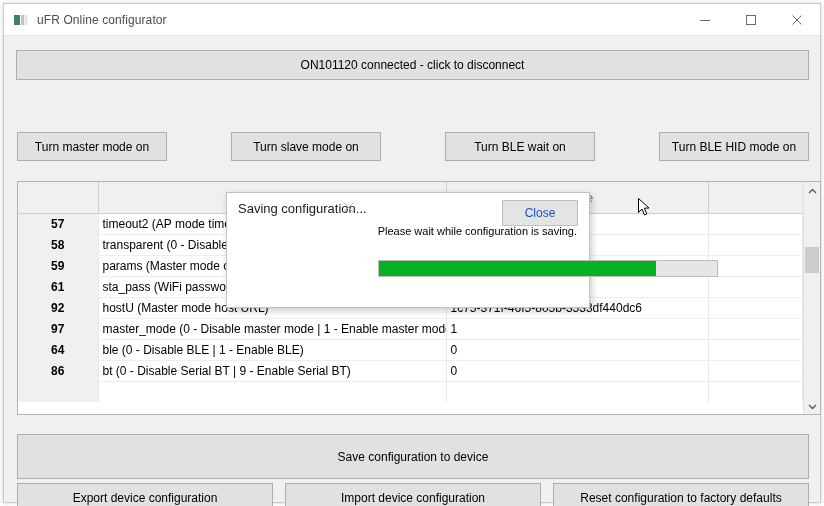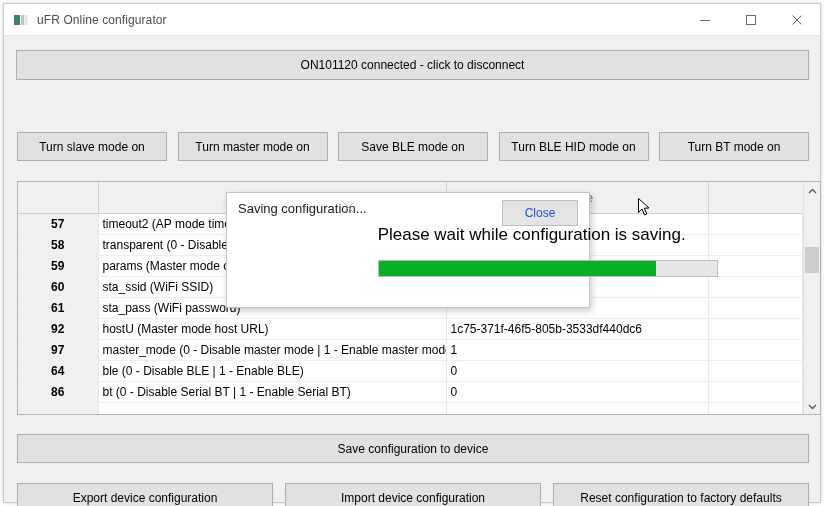--- a/index.html
+++ b/index.html
@@ -205,21 +205,21 @@
     height: 26px;
     background: #cdcdcd;
   }
 
   
   .save-bar {
     position: absolute;
     left: 13px;
     top: 398px;
     width: 792px;
-    height: 29px;
+    height: 45px;
   }
   .bottom-row {
     position: absolute;
     left: 13px;
     top: 447px;
     width: 792px;
     height: 29px;
     display: flex;
     justify-content: space-between;
   }
@@ -264,21 +264,21 @@
   }
   .dlg-body {
     flex: 1 1 auto;
     background: #ffffff;
     position: relative;
   }
   .dlg-msg {
     position: absolute;
     left: 11px;
     top: 32px;
-    font-size: 17px;
+    font-size: 11px;
     color: #000;
     white-space: nowrap;
   }
   .progress {
     position: absolute;
     left: 11px;
     top: 67px;
     width: 340px;
     height: 17px;
     background: #e6e6e6;
@@ -361,25 +361,24 @@
         </span>
       </div>
     </div>
   </div>
 
   <div class="client">
 
     <div class="btn conn-bar">ON101120 connected - click to disconnect</div>
 
     <div class="mode-row">
+      <div class="btn">Turn master mode on</div>
       <div class="btn">Turn slave mode on</div>
-      <div class="btn">Turn master mode on</div>
-      <div class="btn">Save BLE mode on</div>
+      <div class="btn">Turn BLE wait on</div>
       <div class="btn">Turn BLE HID mode on</div>
-      <div class="btn">Turn BT mode on</div>
     </div>
 
     <div class="grid-wrap">
       <div class="grid-main">
         <table class="grid">
           <colgroup>
             <col style="width:80px">
             <col style="width:348px">
             <col style="width:262px">
             <col>
@@ -405,26 +404,20 @@
               <td class="col-val"></td>
               <td class="col-pad"></td>
             </tr>
             <tr>
               <td class="col-idx">59</td>
               <td class="col-name">params (Master mode custom parameters)</td>
               <td class="col-val"></td>
               <td class="col-pad"></td>
             </tr>
             <tr>
-              <td class="col-idx">60</td>
-              <td class="col-name">sta_ssid (WiFi SSID)</td>
-              <td class="col-val"></td>
-              <td class="col-pad"></td>
-            </tr>
-            <tr>
               <td class="col-idx">61</td>
               <td class="col-name">sta_pass (WiFi password)</td>
               <td class="col-val"></td>
               <td class="col-pad"></td>
             </tr>
             <tr>
               <td class="col-idx">92</td>
               <td class="col-name">hostU (Master mode host URL)</td>
               <td class="col-val">1c75-371f-46f5-805b-3533df440dc6</td>
               <td class="col-pad"></td>
@@ -436,21 +429,21 @@
               <td class="col-pad"></td>
             </tr>
             <tr>
               <td class="col-idx">64</td>
               <td class="col-name">ble (0 - Disable BLE | 1 - Enable BLE)</td>
               <td class="col-val">0</td>
               <td class="col-pad"></td>
             </tr>
             <tr>
               <td class="col-idx">86</td>
-              <td class="col-name">bt (0 - Disable Serial BT | 1 - Enable Serial BT)</td>
+              <td class="col-name">bt (0 - Disable Serial BT | 9 - Enable Serial BT)</td>
               <td class="col-val">0</td>
               <td class="col-pad"></td>
             </tr>
             <tr class="filler tail">
               <td class="col-idx"></td>
               <td class="col-name"></td>
               <td class="col-val"></td>
               <td class="col-pad"></td>
             </tr>
           </tbody>

